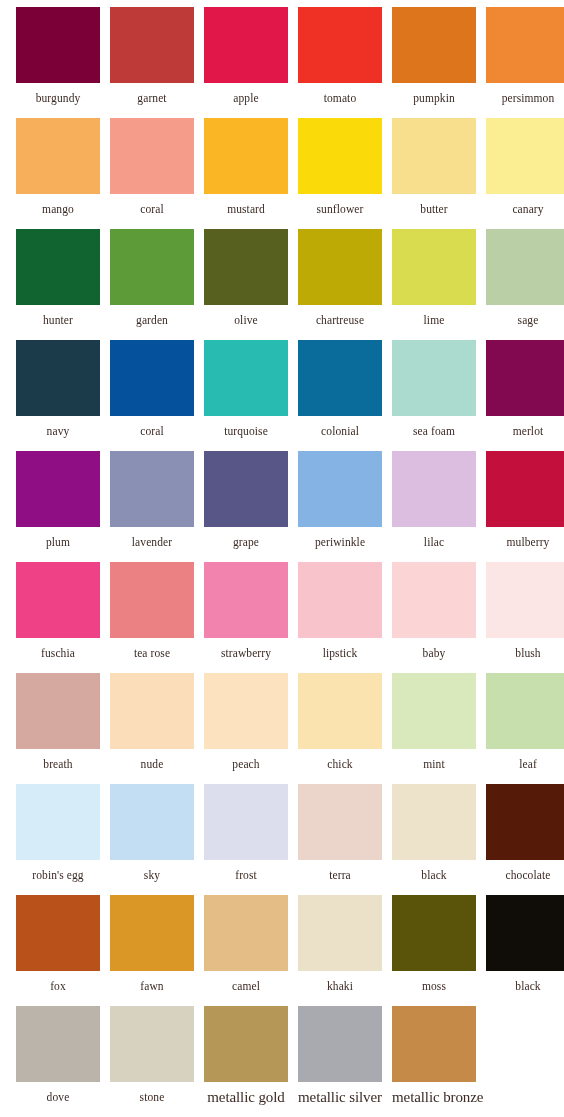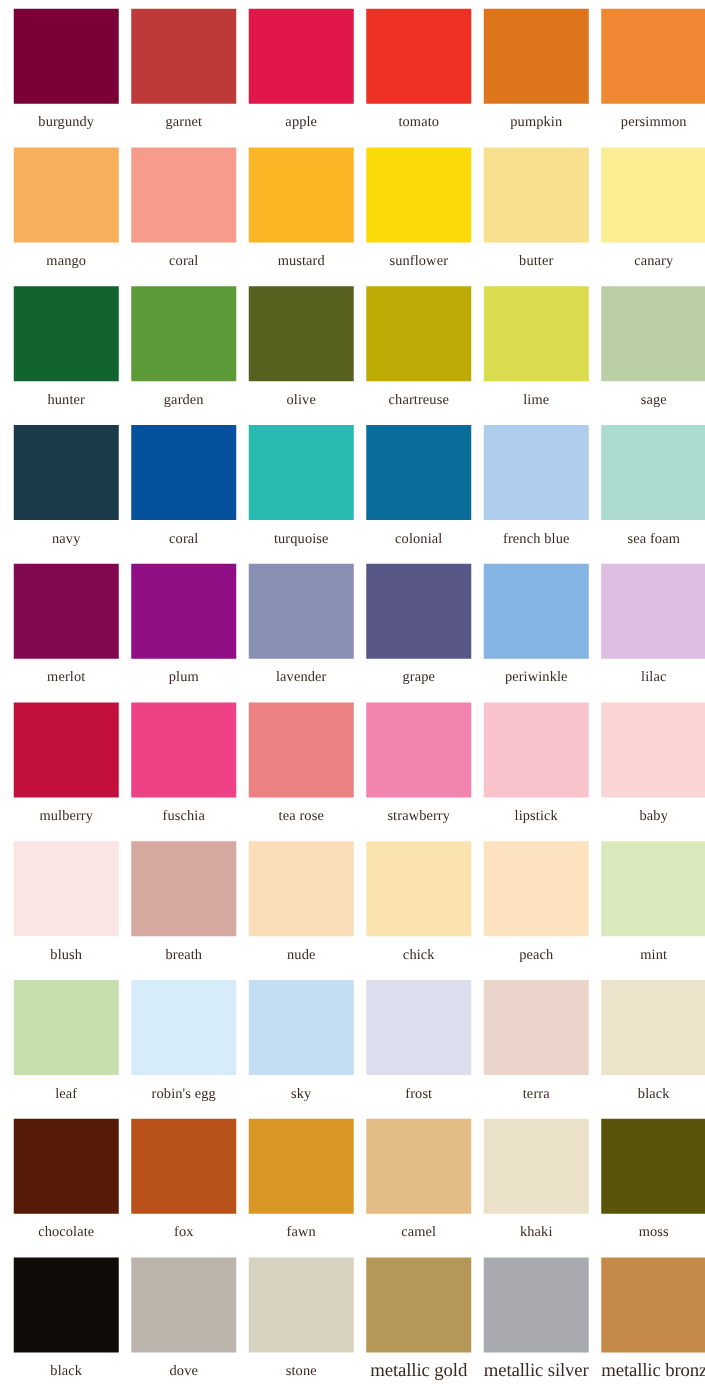--- a/index.html
+++ b/index.html
@@ -27,21 +27,21 @@
     grid-template-rows: repeat(10, 111px);
     column-gap: 0;
     row-gap: 0;
   }
   .swatch-cell {
     width: 94px;
     height: 111px;
     box-sizing: border-box;
     display: flex;
     flex-direction: column;
-    align-items: center;
+    align-items: flex-end;
   }
   .swatch-chip {
     width: 84px;
     height: 76px;
     display: block;
   }
   .swatch-label {
     width: 84px;
     text-align: center;
     font-family: "Liberation Serif", "DejaVu Serif", serif;
@@ -144,24 +144,20 @@
     </div>
     <div class="swatch-cell">
       <div class="swatch-chip" style="background-color: rgb(40, 187, 177);"></div>
       <div class="swatch-label">turquoise</div>
     </div>
     <div class="swatch-cell">
       <div class="swatch-chip" style="background-color: rgb(10, 108, 155);"></div>
       <div class="swatch-label">colonial</div>
     </div>
     <div class="swatch-cell">
-      <div class="swatch-chip" style="background-color: rgb(175, 205, 236);"></div>
-      <div class="swatch-label">french blue</div>
-    </div>
-    <div class="swatch-cell">
       <div class="swatch-chip" style="background-color: rgb(170, 219, 206);"></div>
       <div class="swatch-label">sea foam</div>
     </div>
     <div class="swatch-cell">
       <div class="swatch-chip" style="background-color: rgb(130, 8, 79);"></div>
       <div class="swatch-label">merlot</div>
     </div>
     <div class="swatch-cell">
       <div class="swatch-chip" style="background-color: rgb(144, 14, 132);"></div>
       <div class="swatch-label">plum</div>
@@ -212,26 +208,26 @@
     </div>
     <div class="swatch-cell">
       <div class="swatch-chip" style="background-color: rgb(214, 169, 160);"></div>
       <div class="swatch-label">breath</div>
     </div>
     <div class="swatch-cell">
       <div class="swatch-chip" style="background-color: rgb(252, 221, 186);"></div>
       <div class="swatch-label">nude</div>
     </div>
     <div class="swatch-cell">
+      <div class="swatch-chip" style="background-color: rgb(252, 226, 190);"></div>
+      <div class="swatch-label">peach</div>
+    </div>
+    <div class="swatch-cell">
       <div class="swatch-chip" style="background-color: rgb(250, 227, 175);"></div>
       <div class="swatch-label">chick</div>
-    </div>
-    <div class="swatch-cell">
-      <div class="swatch-chip" style="background-color: rgb(252, 226, 190);"></div>
-      <div class="swatch-label">peach</div>
     </div>
     <div class="swatch-cell">
       <div class="swatch-chip" style="background-color: rgb(217, 233, 188);"></div>
       <div class="swatch-label">mint</div>
     </div>
     <div class="swatch-cell">
       <div class="swatch-chip" style="background-color: rgb(199, 223, 173);"></div>
       <div class="swatch-label">leaf</div>
     </div>
     <div class="swatch-cell">

